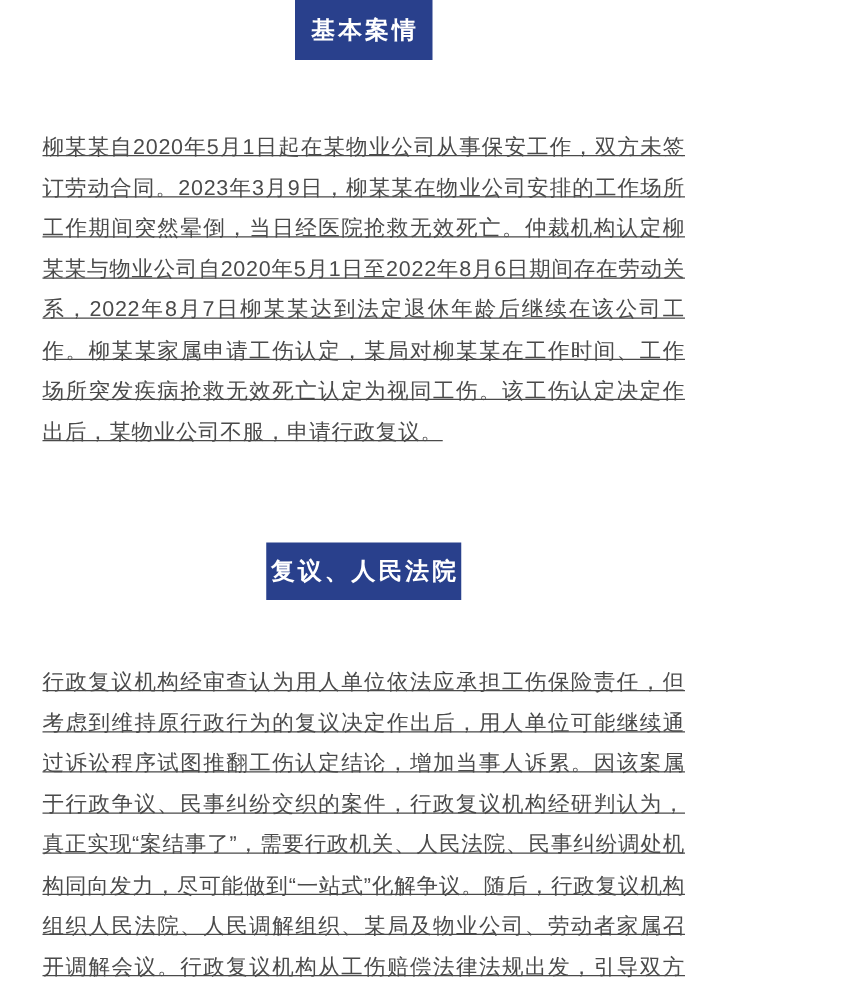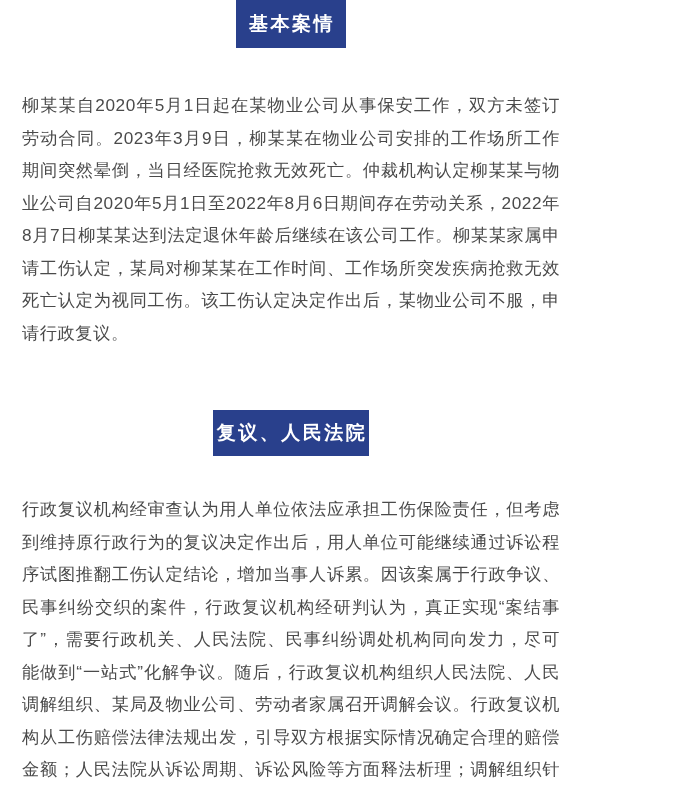--- a/index.html
+++ b/index.html
@@ -50,22 +50,23 @@
     padding: 0 17px 0 18px;
     box-sizing: border-box;
   }
   .para {
     color: #4a4a4a;
     font-size: 17.2px;
     line-height: 32.5px;
     letter-spacing: 0.6px;
     text-align: justify;
     text-justify: inter-ideograph;
-    margin: 4px;
+    margin: 16px;
     text-indent: 0;
+    text-decoration: underline;
   }
   .spacer-a { height: 37px; }
   .spacer-b { height: 57px; }
   .spacer-c { height: 33px; }
 </style>
 </head>
 <body>
 
 <div class="page">
 

